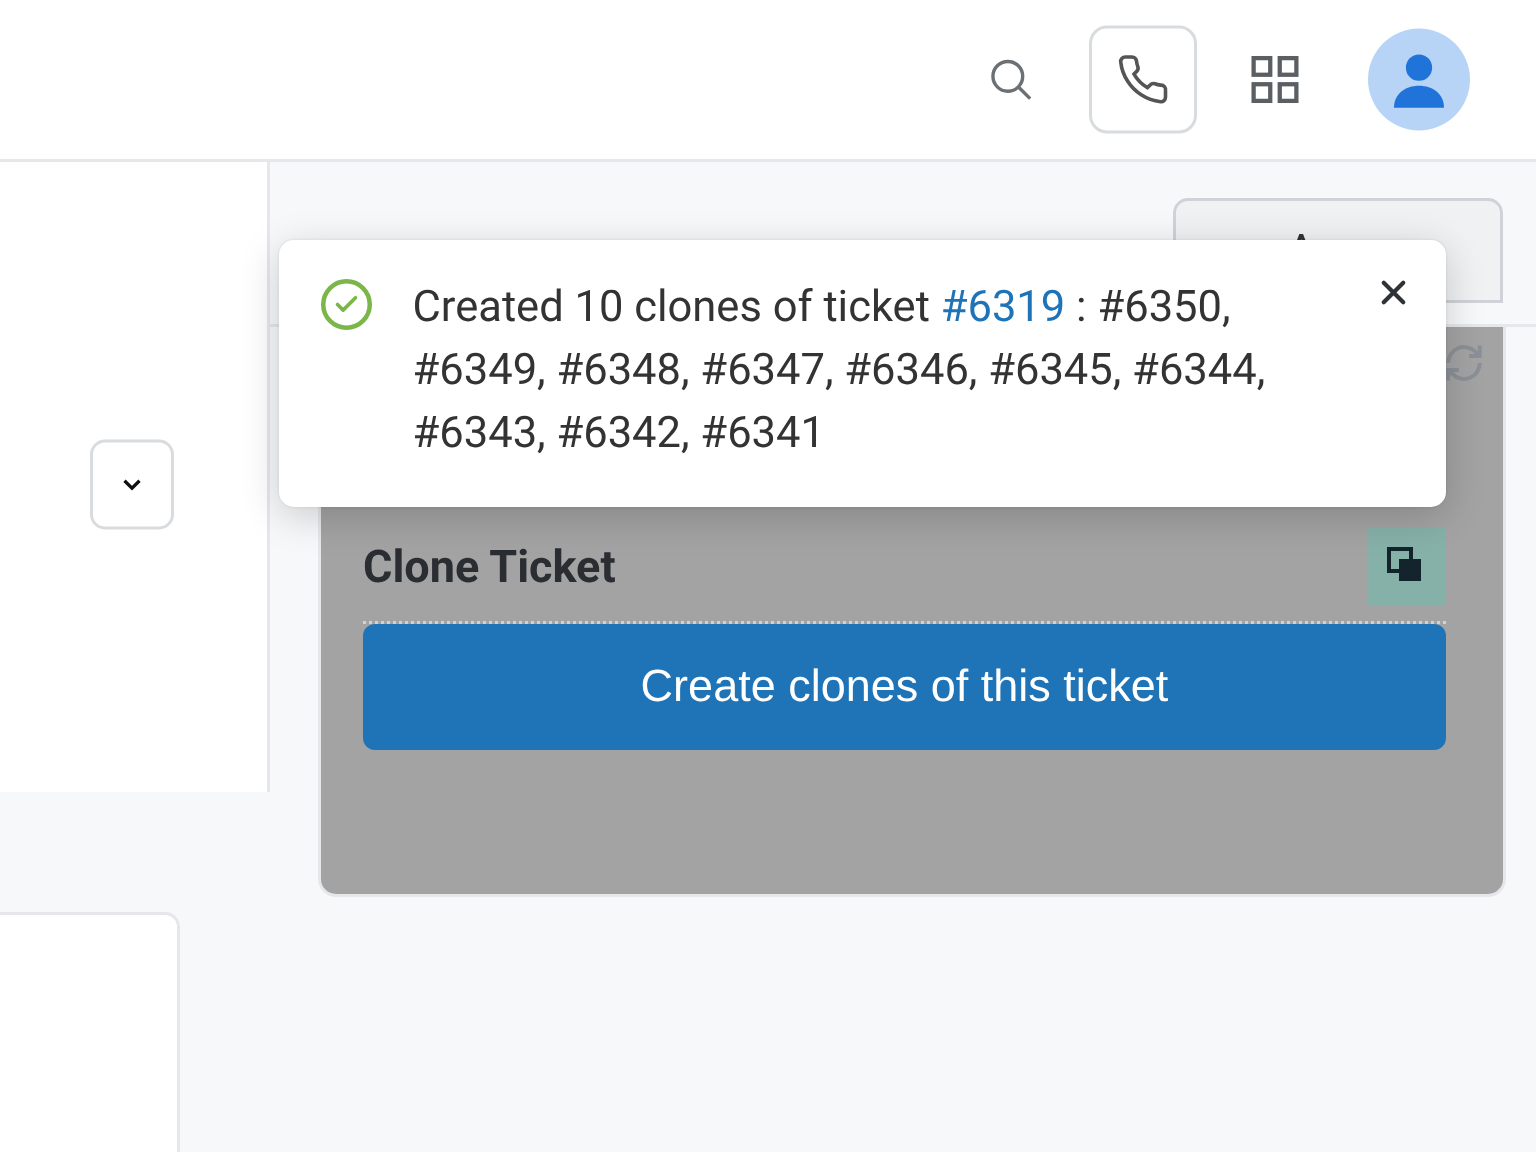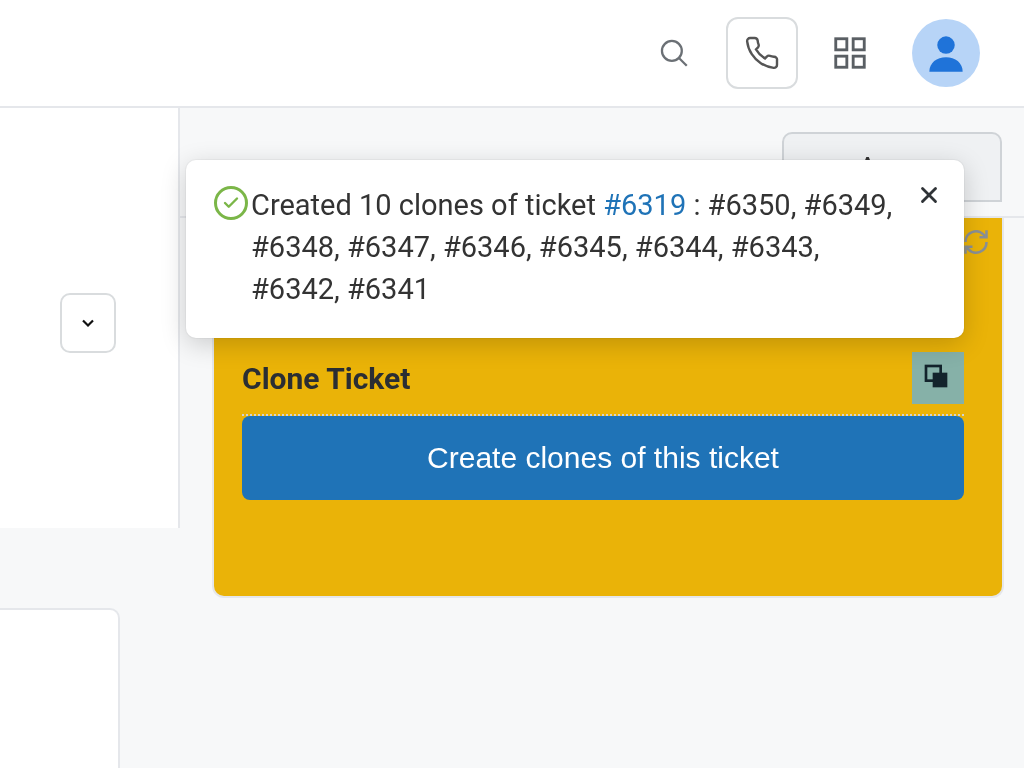--- a/index.html
+++ b/index.html
@@ -87,21 +87,21 @@
     border-left: none;
     border-bottom: none;
     border-radius: 0 10px 0 0;
   }
 
   
   .apps-panel {
     position: absolute;
     left: 212px; right: 20px; top: 0px;
     height: 380px;
-    background: #eab308;
+    background: #a3a3a3;
     border: 2px solid #e5e7eb;
     border-top: none;
     border-radius: 0 0 12px 12px;
   }
   .apps-panel .refresh-corner {
     position: absolute;
     right: 12px; top: 10px;
     color: #7a828a;
   }
 
@@ -140,21 +140,21 @@
   .toast {
     position: absolute;
     left: 186px; top: 160px;
     width: 778px;
     background: #fff;
     border-radius: 10px;
     box-shadow: 0 6px 26px rgba(0,0,0,0.18), 0 0 0 1px rgba(0,0,0,0.03);
     padding: 24px 28px 28px 28px;
     z-index: 100;
     display: flex;
-    gap: 3px;
+    gap: 27px;
   }
   .toast .check {
     flex: 0 0 34px;
     width: 34px; height: 34px;
     border: 3px solid #7bb648;
     border-radius: 50%;
     display: flex; align-items: center; justify-content: center;
     margin-top: 2px;
   }
   .toast .msg {

